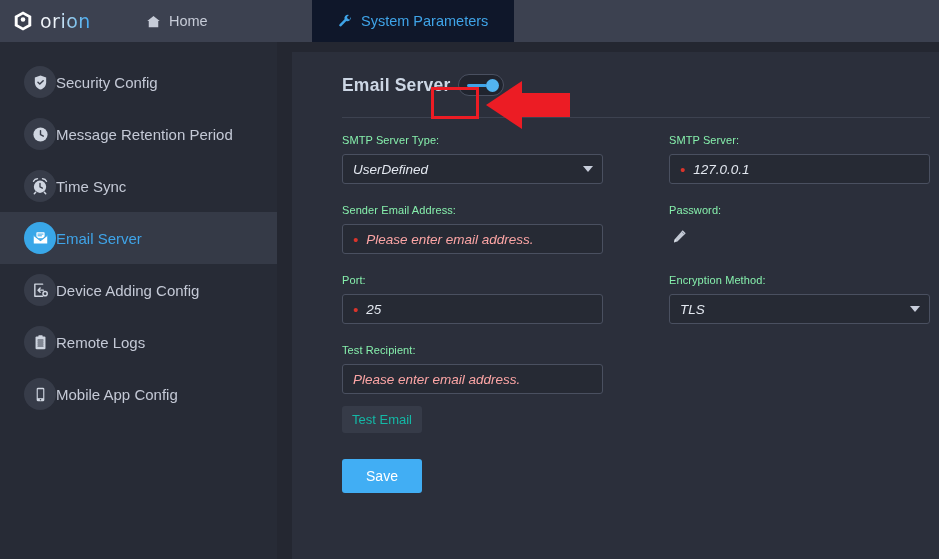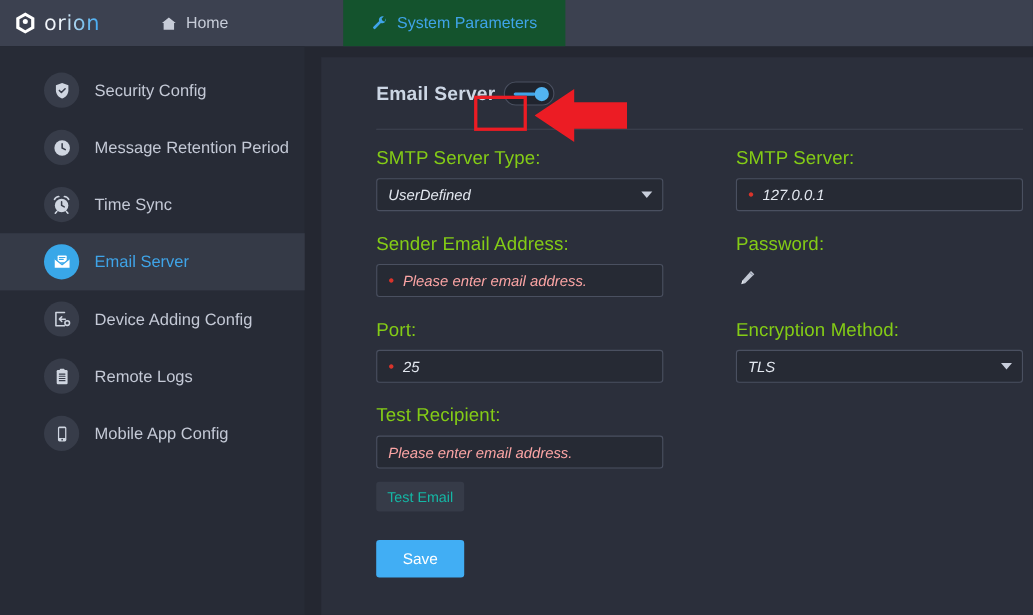--- a/index.html
+++ b/index.html
@@ -26,31 +26,31 @@
     -webkit-background-clip: text; background-clip: text; color: transparent;
     font-family: "DejaVu Sans", sans-serif;
   }
   .nav-tabs { display: flex; align-items: stretch; text-align: center; }
   .tab {
     display: flex; align-items: center; gap: 8px;
     padding: 0 26px; font-size: 14.5px; color: #c7ccd8; cursor: pointer;
     background: transparent; min-width: 192px; justify-content: flex-start;
   }
   .tab .tab-label { white-space: nowrap; }
-  .tab.active { background: #14532d; color: #3fa4e8; }
+  .tab.active { background: #0f172a; color: #3fa4e8; }
   .tab svg { flex: 0 0 auto; display: block; }
 
   
   .sidebar {
     position: absolute; left: 0; top: 42px; width: 277px; height: 517px;
     background: #272b36; padding-top: 14px;
   }
   .side-item {
-    display: flex; align-items: center; gap: 14px;
-    height: 52px; padding-left: 40px; cursor: pointer; color: #c4c9d6; text-align: right;
+    display: flex; align-items: center; 
+    height: 52px; padding-left: 24px; cursor: pointer; color: #c4c9d6; text-align: right;
   }
   .side-item.active { background: #353a47; }
   .side-item.active .side-label { color: #3fa4e8; }
   .side-ico {
     width: 32px; height: 32px; border-radius: 50%;
     background: #373c49; display: flex; align-items: center; justify-content: center;
     flex: 0 0 auto;
   }
   .side-item.active .side-ico { background: #39a7e8; }
   .side-label { font-size: 15px; white-space: nowrap; }
@@ -89,21 +89,21 @@
     position: absolute; left: 431px; top: 87px; width: 48px; height: 32px;
     border: 3px solid #ec1c24; pointer-events: none; z-index: 9;
   }
   .arrow { position: absolute; left: 486px; top: 79px; z-index: 9; pointer-events: none; }
 
   
   .form { padding: 16px 0 0 50px; }
   .row { display: flex; gap: 66px; margin-bottom: 20px; }
   .field { width: 261px; }
   .fl {
-    font-size: 17px; color: #84cc16; margin-bottom: 8px; display: block; letter-spacing: .1px;
+    font-size: 11px; color: #86efac; margin-bottom: 8px; display: block; letter-spacing: .1px;
   }
   .ctl {
     position: relative; height: 30px; background: #262a34;
     border: 1px solid #4a5060; border-radius: 3px;
     display: flex; align-items: center; padding: 12px 10px;
     font-size: 13.5px; color: #dfe4ec; font-style: italic;
   }
   .ctl.select { cursor: pointer; }
   .req {
     color: #d9342b; font-size: 15px; line-height: 1; margin-right: 8px; flex: 0 0 auto;

